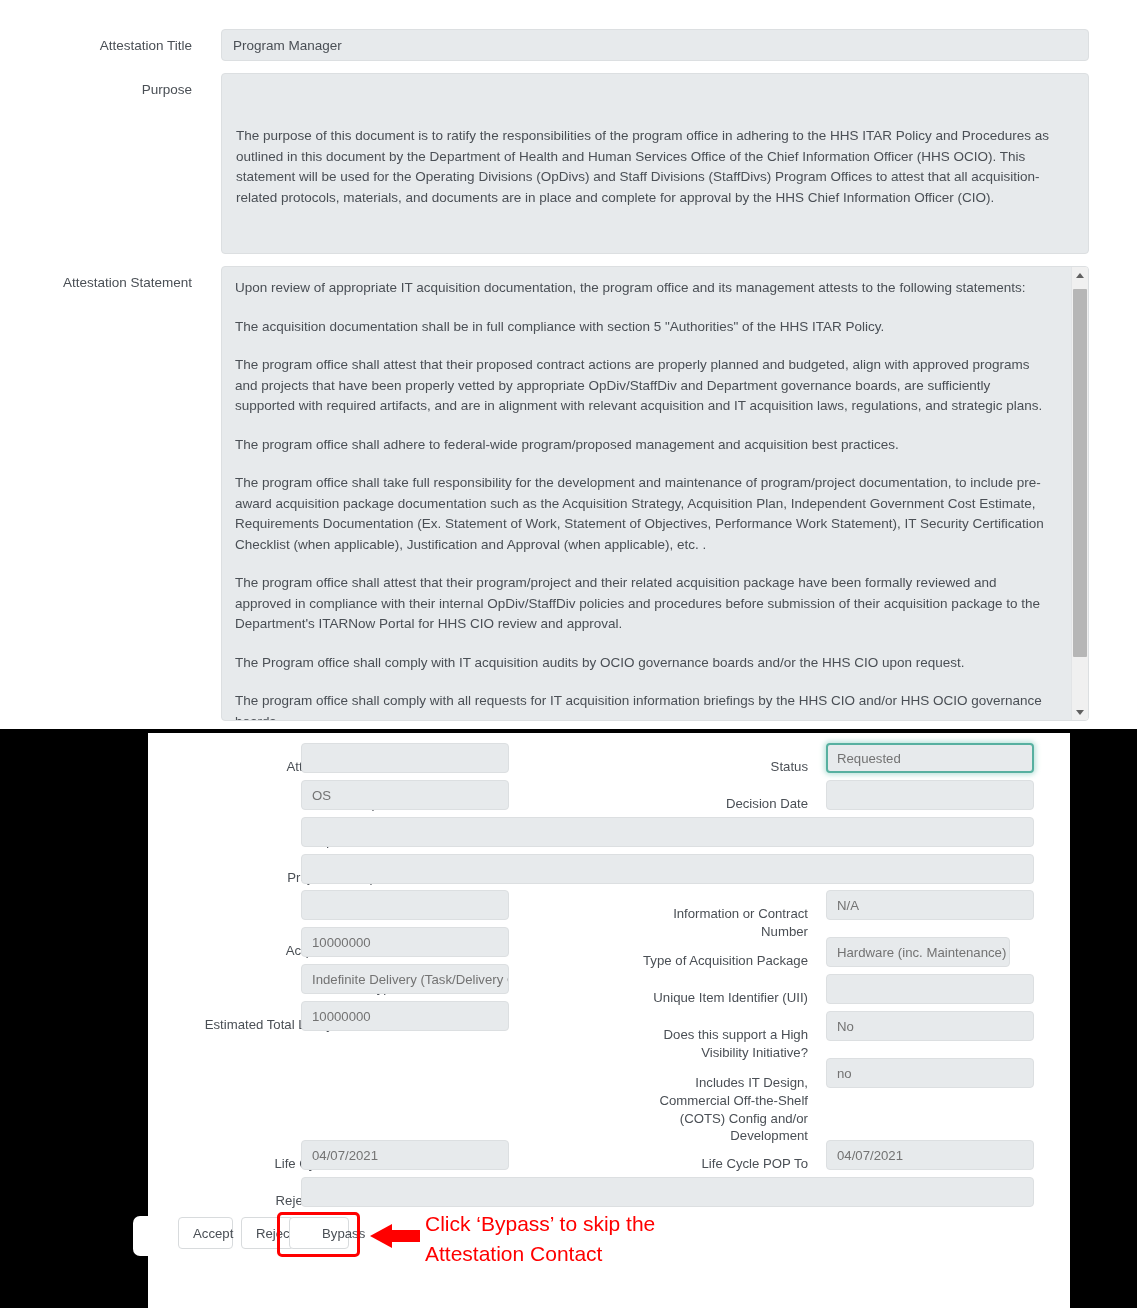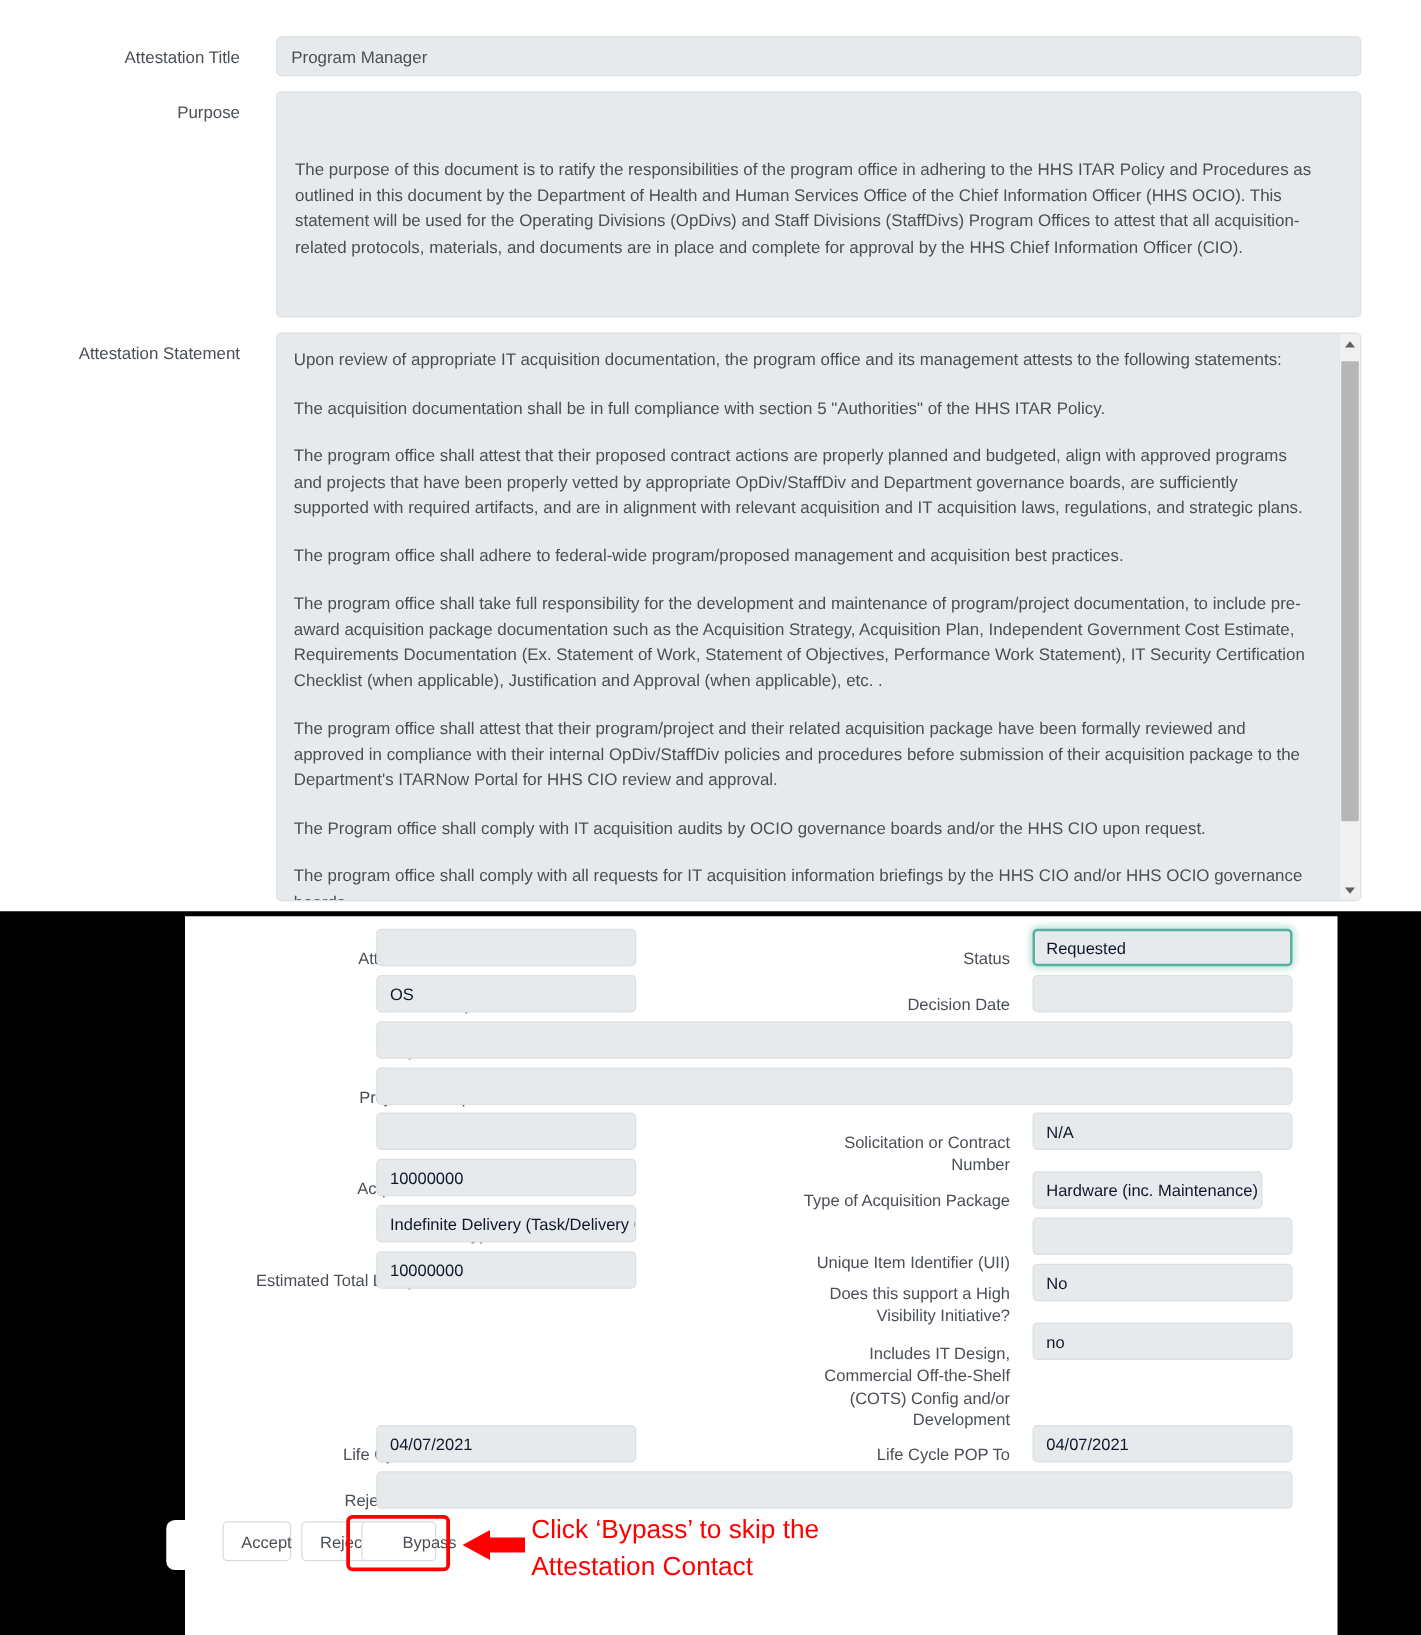--- a/index.html
+++ b/index.html
@@ -167,21 +167,21 @@
     line-height: 1.35;
     padding-top: 8px;
     box-sizing: border-box;
   }
   .b-inp {
     background: #e7eaec;
     border: 1px solid #dcdfe1;
     border-radius: 4px;
     box-sizing: border-box;
     font-size: 13.2px;
-    color: #0f172a;
+    color: #737373;
     padding: 7px 10px;
     height: 30px;
     line-height: 1.2;
     white-space: nowrap;
     overflow: hidden;
   }
   .b-inp.focused {
     border: 2px solid #57b0a0;
     box-shadow: 0 0 5px 2px rgba(110,195,178,0.45);
     padding: 6px 9px;
@@ -318,33 +318,33 @@
 
     <div class="b-label abs" style="left:10px; top:91px; width:240px;">Acquisition Title</div>
     <div class="b-inp abs" style="left:153px; top:84px; width:733px;"></div>
 
     <div class="b-label abs" style="left:10px; top:128px; width:240px;">Project Description</div>
     <div class="b-inp abs" style="left:153px; top:121px; width:733px;"></div>
 
     <div class="b-label abs" style="left:10px; top:164px; width:240px;">ITAR</div>
     <div class="b-inp abs" style="left:153px; top:157px; width:208px;"></div>
 
-    <div class="b-label abs" style="left:510px; top:164px; width:150px;">Solicitation or Contract Number</div>
+    <div class="b-label abs" style="left:510px; top:164px; width:150px;">Information or Contract Number</div>
     <div class="b-inp abs" style="left:678px; top:157px; width:208px;">N/A</div>
 
     <div class="b-label abs" style="left:10px; top:201px; width:240px;">Acquisition Amount</div>
     <div class="b-inp abs" style="left:153px; top:194px; width:208px;">10000000</div>
 
     <div class="b-label abs" style="left:400px; top:211px; width:260px;">Type of Acquisition Package</div>
     <div class="b-inp abs" style="left:678px; top:204px; width:184px;">Hardware (inc. Maintenance)</div>
 
     <div class="b-label abs" style="left:10px; top:238px; width:240px;">Contract Type</div>
     <div class="b-inp abs" style="left:153px; top:231px; width:208px;">Indefinite Delivery (Task/Delivery Order</div>
 
-    <div class="b-label abs" style="left:440px; top:260px; width:220px;">Unique Item Identifier (UII)</div>
+    <div class="b-label abs" style="left:440px; top:248px; width:220px;">Unique Item Identifier (UII)</div>
     <div class="b-inp abs" style="left:678px; top:241px; width:208px;"></div>
 
     <div class="b-label abs" style="left:10px; top:275px; width:240px;">Estimated Total Lifecycle Amount</div>
     <div class="b-inp abs" style="left:153px; top:268px; width:208px;">10000000</div>
 
     <div class="b-label abs" style="left:480px; top:285px; width:180px;">Does this support a High Visibility Initiative?</div>
     <div class="b-inp abs" style="left:678px; top:278px; width:208px;">No</div>
 
     <div class="b-label abs" style="left:490px; top:333px; width:170px;">Includes IT Design, Commercial Off-the-Shelf (COTS) Config and/or Development</div>
     <div class="b-inp abs" style="left:678px; top:325px; width:208px;">no</div>

